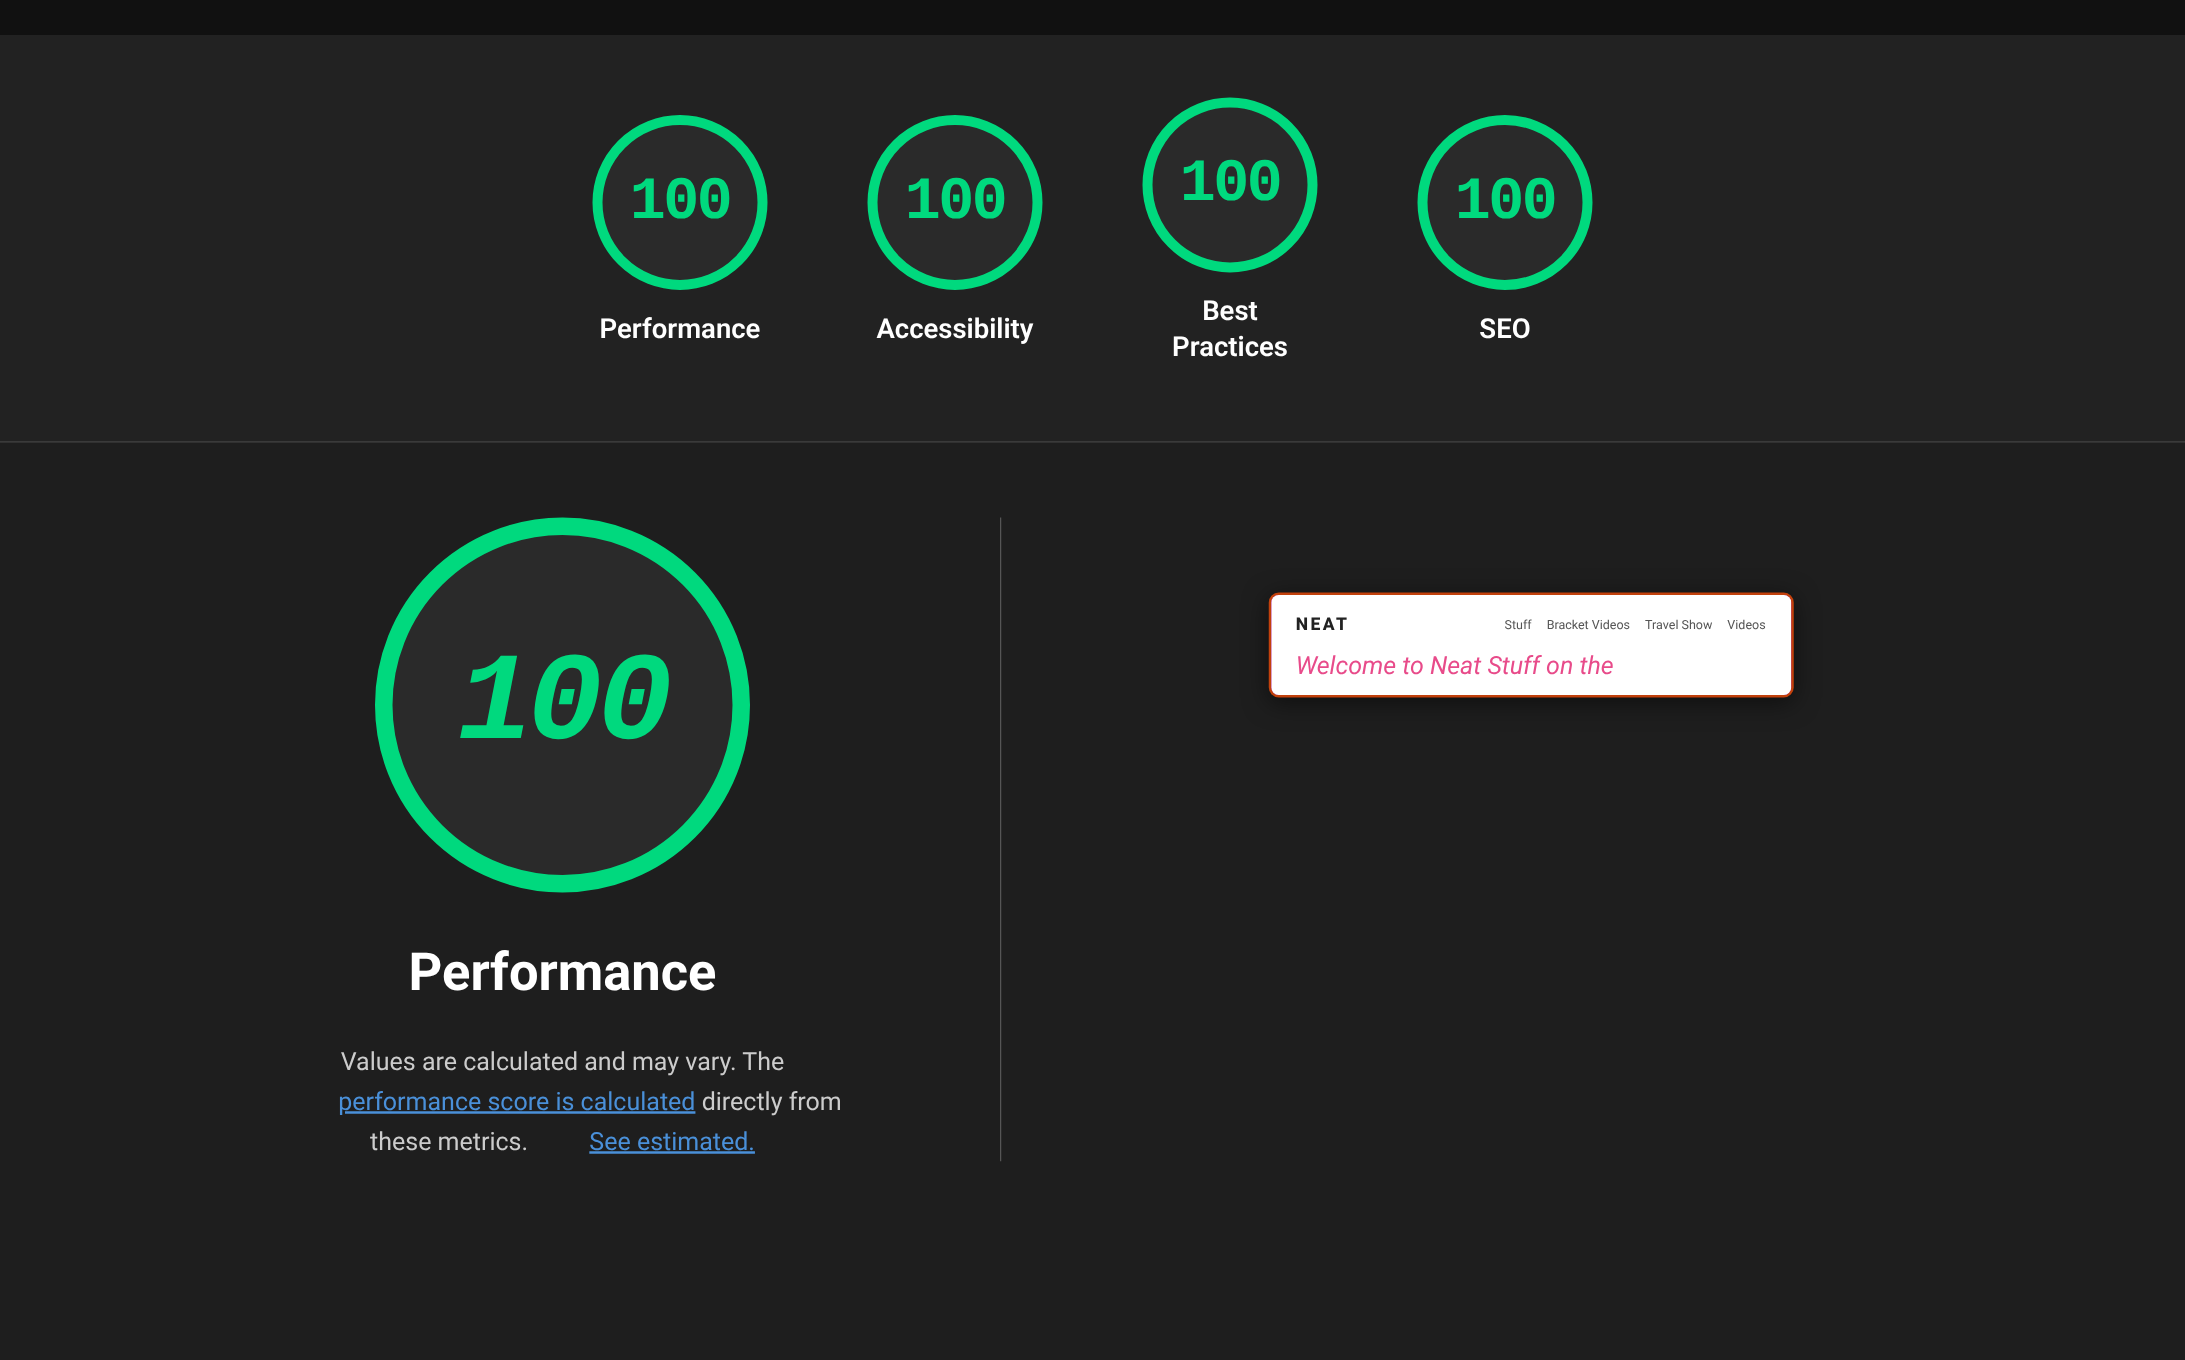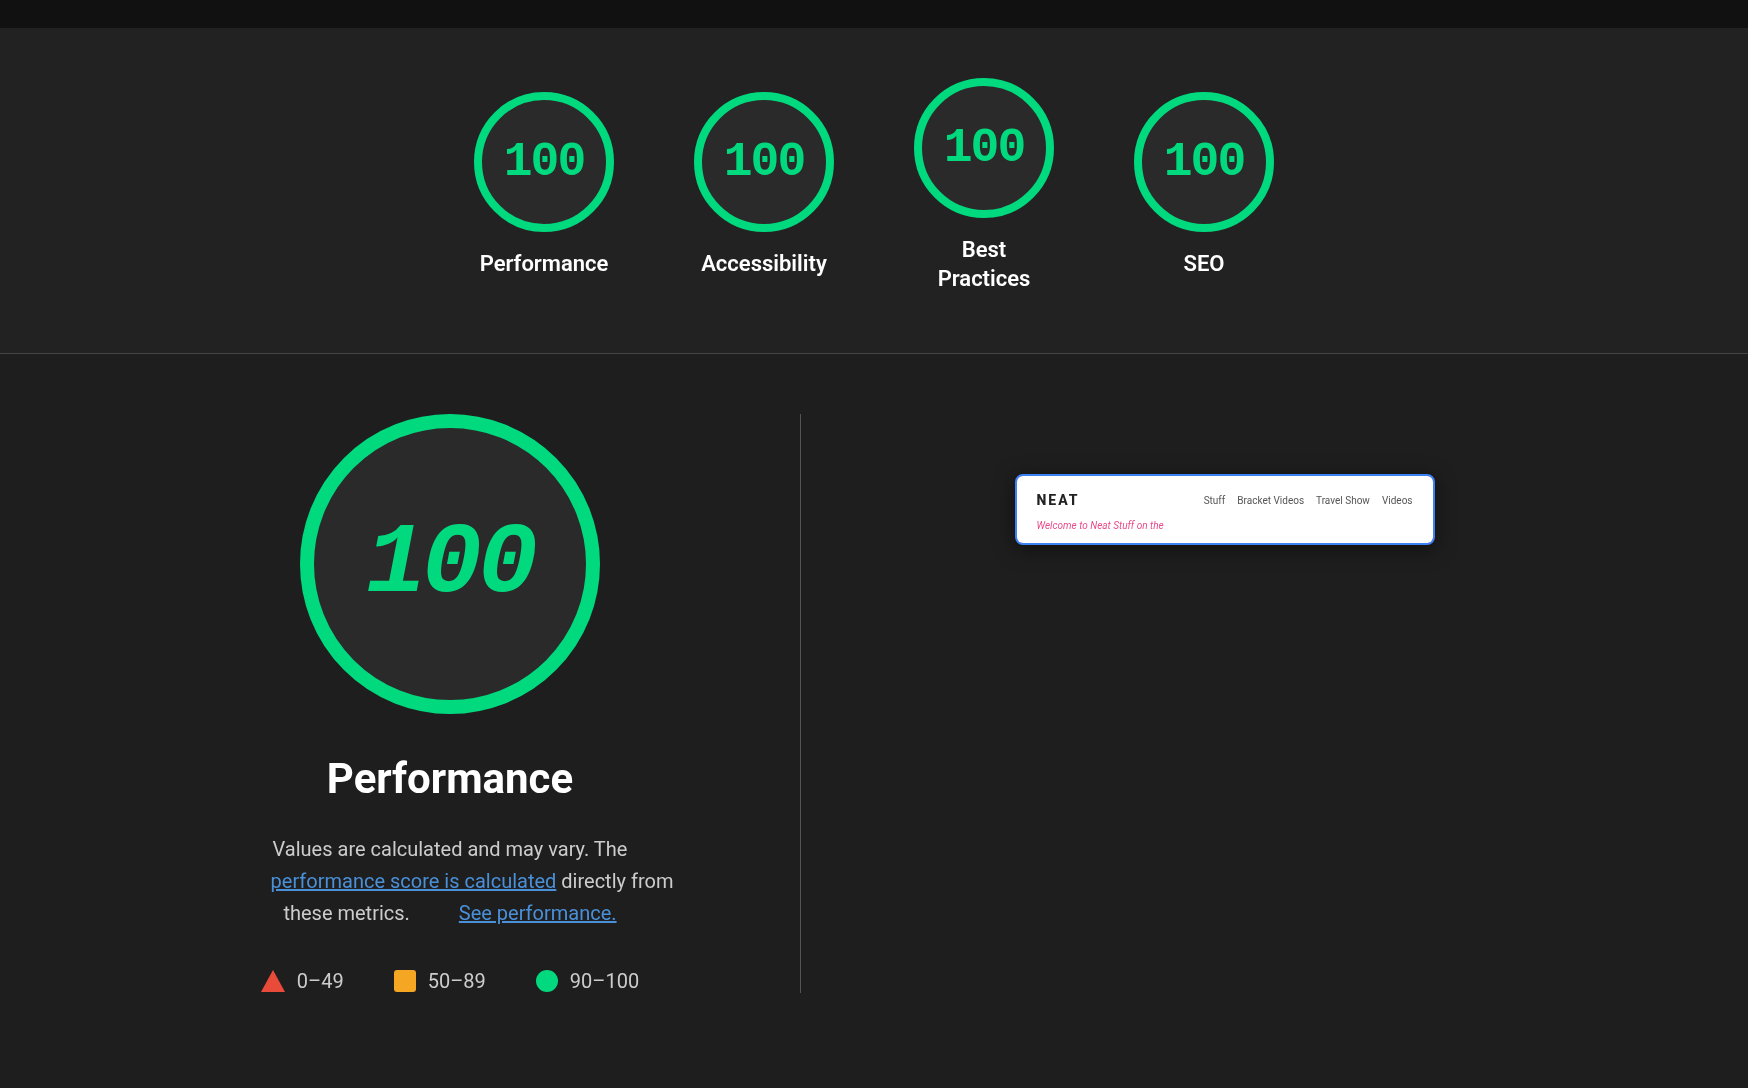--- a/index.html
+++ b/index.html
@@ -174,21 +174,21 @@
 
     .right-panel {
       flex: 1;
       display: flex;
       align-items: flex-start;
       justify-content: center;
       padding-top: 60px;
     }
 
     .website-preview {
-      border: 2px solid #3b82f6;
+      border: 2px solid #c2410c;
       border-radius: 8px;
       overflow: hidden;
       width: 420px;
       background-color: #a21caf;
       box-shadow: 0 4px 20px rgba(0,0,0,0.5);
     }
 
     .preview-inner {
       background-color: #ffffff;
       padding: 16px 20px 12px 20px;
@@ -209,21 +209,21 @@
     }
 
     .preview-links {
       display: flex;
       gap: 12px;
       font-size: 10px;
       color: #555555;
     }
 
     .preview-headline {
-      font-size: 10px;
+      font-size: 20px;
       color: #333333;
       font-weight: 400;
     }
 
     .preview-headline span {
       color: #e84b8a;
       font-style: italic;
     }
   </style>
 </head>
@@ -265,37 +265,23 @@
 
 <div class="detail-section">
   <div class="left-panel">
     <div class="large-score-circle">
       <span class="large-score-number">100</span>
     </div>
 
     <h2 class="detail-title">Performance</h2>
 
     <p class="description-text">
-      <span>Values are calculated and may vary. The </span><a href="#">performance score is calculated</a><span> directly from these metrics. </span><a href="#">See performance.</a>
+      <span>Values are calculated and may vary. The </span><a href="#">performance score is calculated</a><span> directly from these metrics. </span><a href="#">See estimated.</a>
     </p>
 
-    <div class="legend">
-      <div class="legend-item">
-        <div class="legend-triangle"></div>
-        <span>0–49</span>
-      </div>
-      <div class="legend-item">
-        <div class="legend-square"></div>
-        <span>50–89</span>
-      </div>
-      <div class="legend-item">
-        <div class="legend-circle"></div>
-        <span>90–100</span>
-      </div>
-    </div>
   </div>
 
   <div class="vertical-divider"></div>
 
   <div class="right-panel">
     <div class="website-preview">
       <div class="preview-inner">
         <div class="preview-nav">
           <span class="preview-logo">NEAT</span>
           <div class="preview-links">

